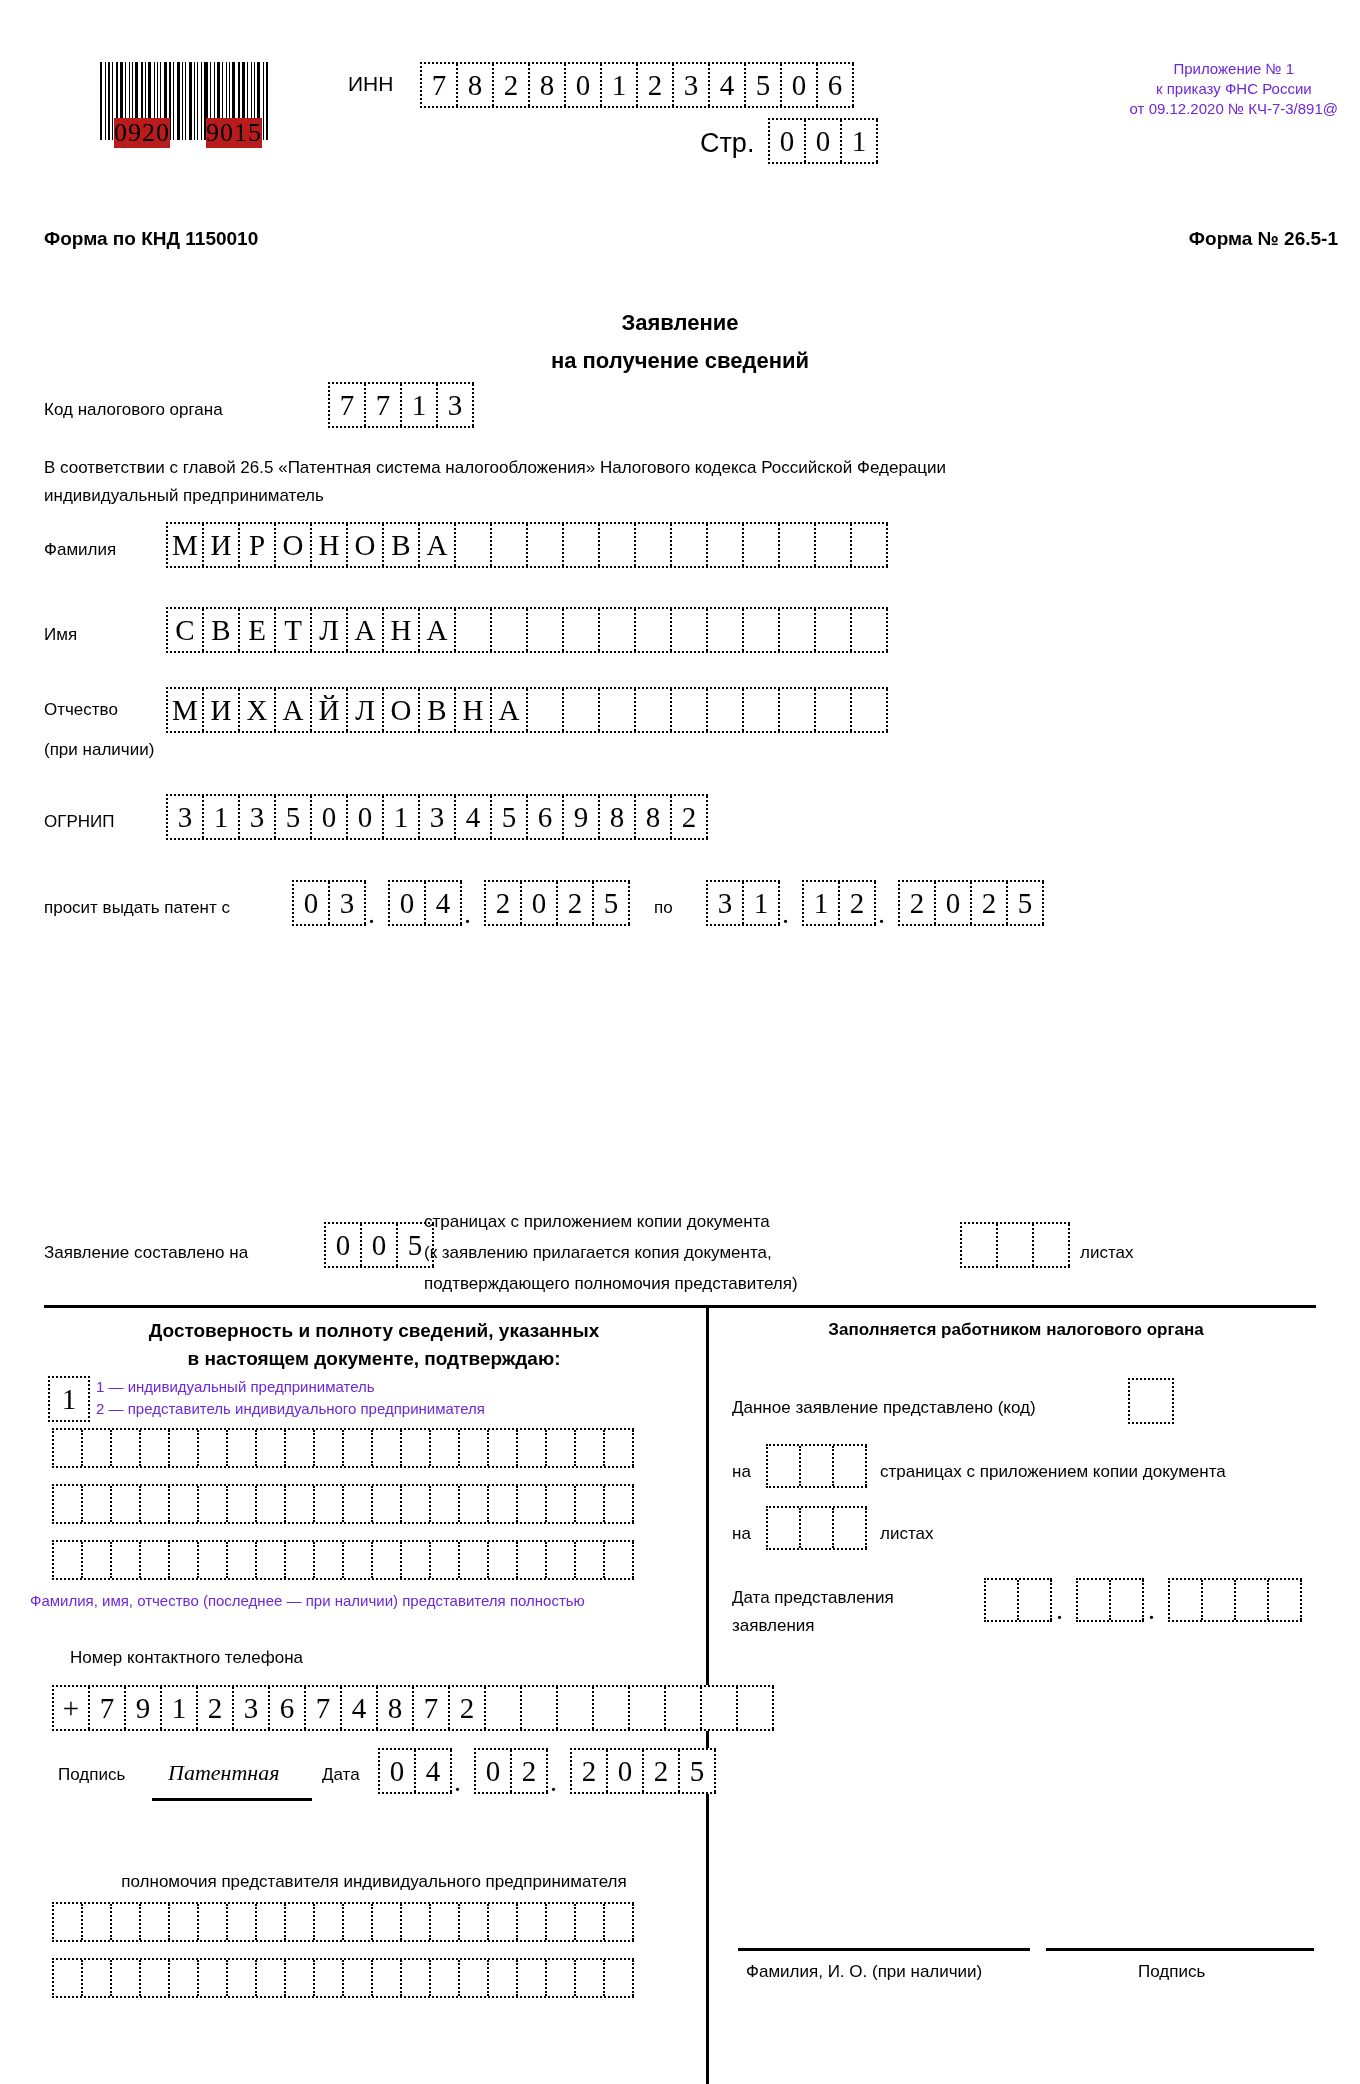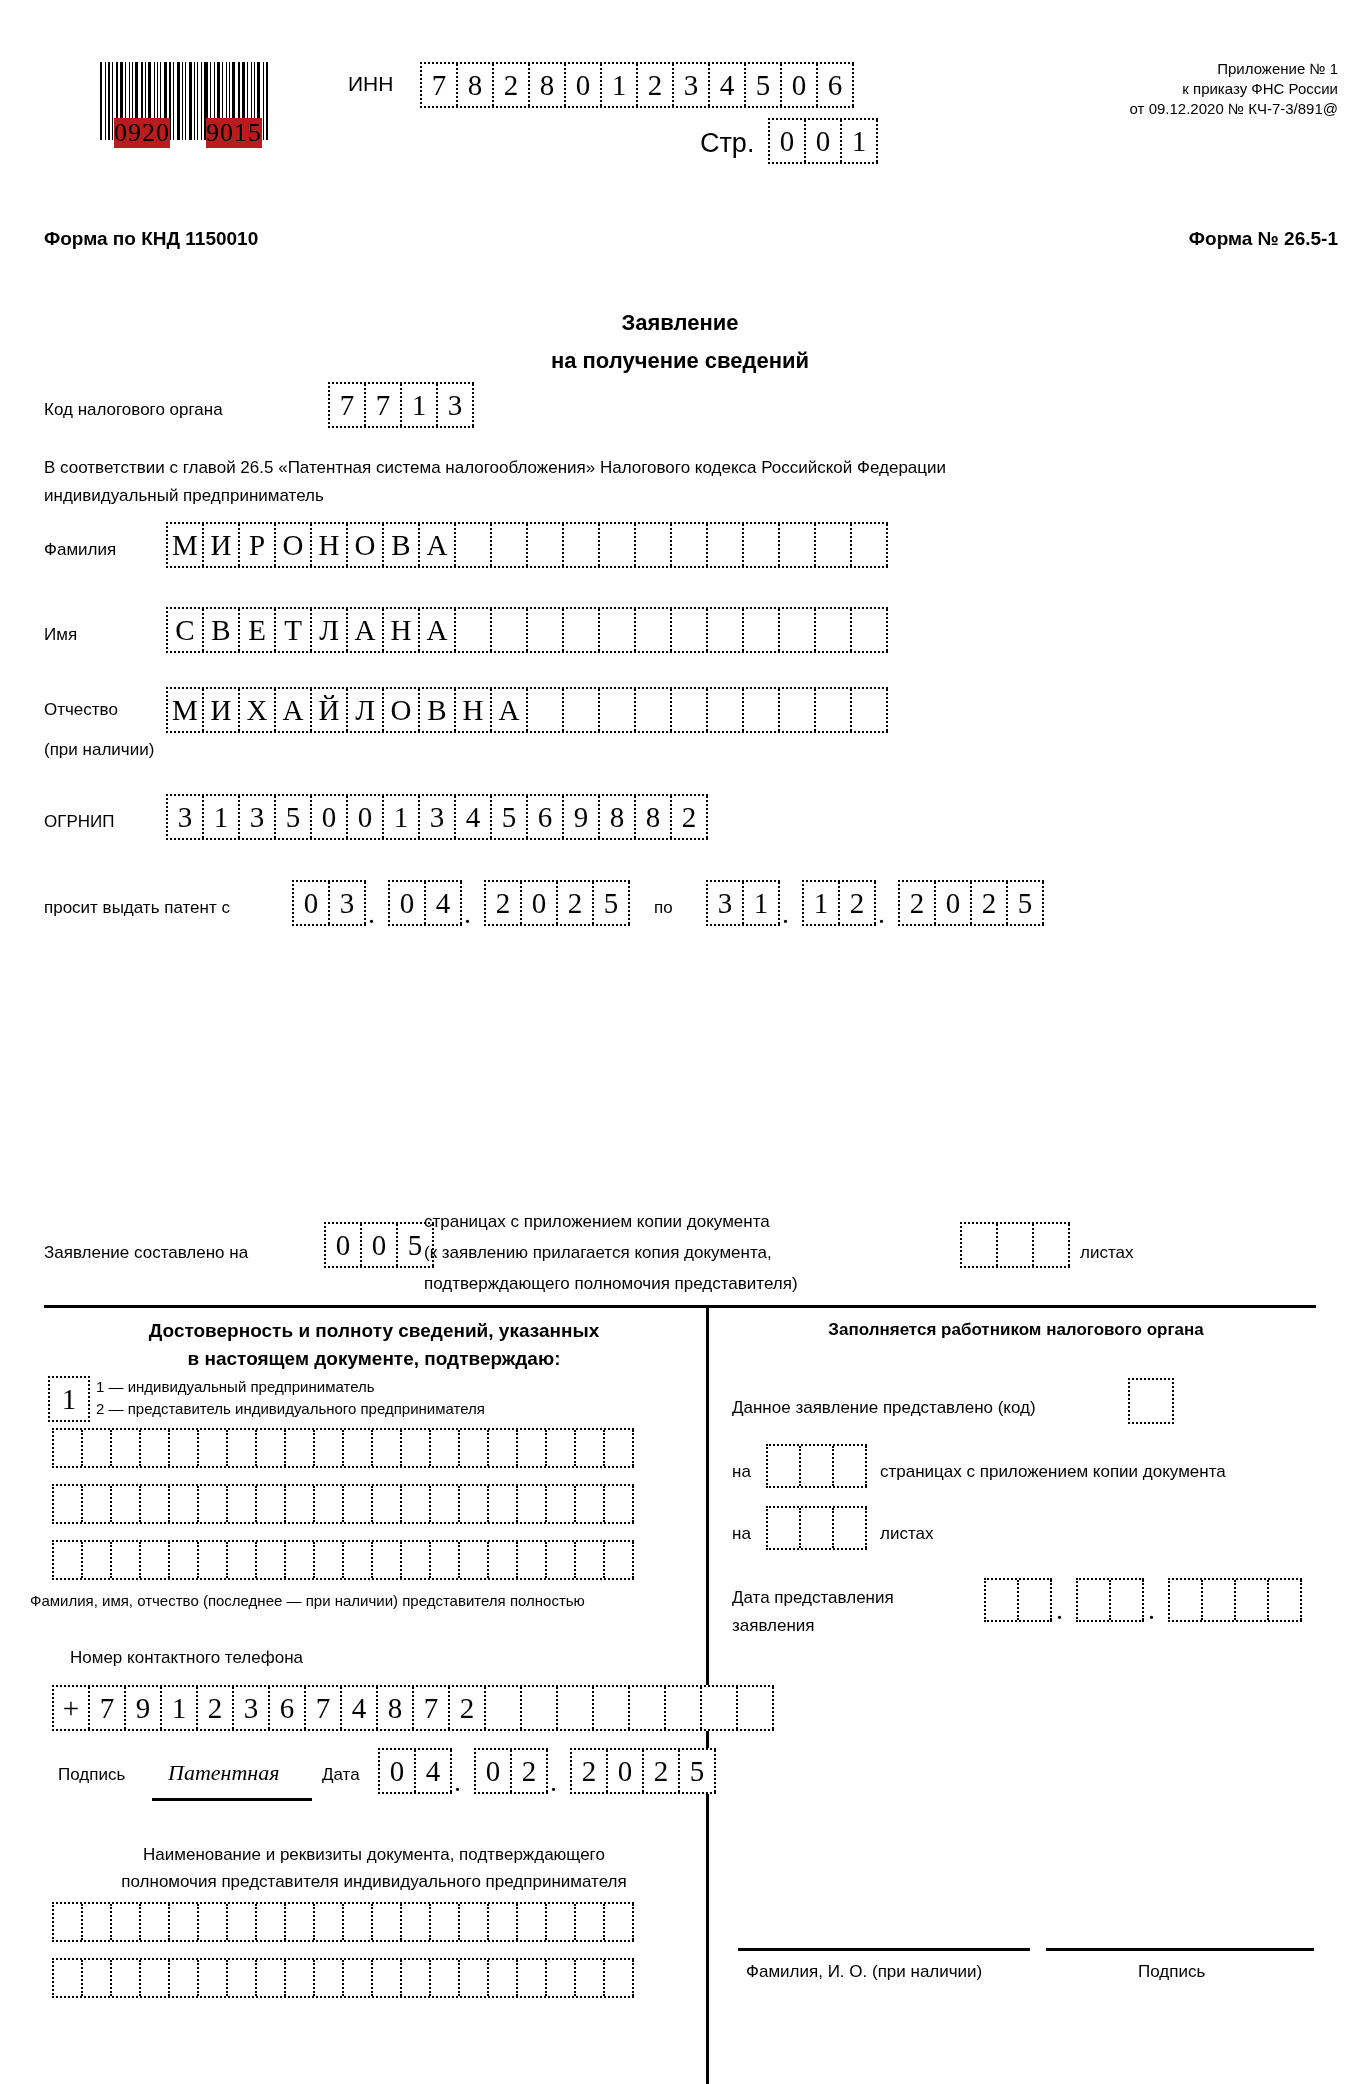--- a/index.html
+++ b/index.html
@@ -44,21 +44,21 @@
   .cells.single > .cell { border-right: none; }
   .h40 > .cell { height: 36px; width: 29px; font-size: 26px; }
   .h40 { height: 40px; }
   .h44 > .cell { height: 40px; width: 33px; font-size: 27px; }
   .h44 { height: 44px; }
   .h46 > .cell { height: 42px; width: 36px; font-size: 29px; }
   .h46 { height: 46px; }
 
   .abs { position: absolute; }
   .lbl { font-size: 17px; color: #000; white-space: nowrap; }
-  .lbl-sm { font-size: 15px; color: #000000; white-space: nowrap; }
+  .lbl-sm { font-size: 15px; color: #6d28d9; white-space: nowrap; text-align: center; }
   .bold { font-weight: bold; }
 
   .dot { font-family: "Liberation Serif", serif; font-size: 28px; line-height: 1; }
 
   
   .barcode-wrap { position: absolute; left: 100px; top: 62px; width: 170px; }
   .barcode { display: flex; align-items: flex-end; height: 78px; }
   .barcode i { display: block; background: #000; height: 100%; }
   .barcode-nums {
     display: flex;
@@ -454,21 +454,20 @@
       <div class="cell">2</div>
     </div>
   <div class="abs dot" style="left:550px; top:1768px;">.</div>
   <div class="abs cells h46" id="cdate-year" style="left:570px; top:1748px;">
       <div class="cell">2</div>
       <div class="cell">0</div>
       <div class="cell">2</div>
       <div class="cell">5</div>
     </div>
 
-  <div class="abs center lbl" style="left:44px; top:1845px; width:660px;">Наименование и реквизиты документа, подтверждающего</div>
   <div class="abs center lbl" style="left:44px; top:1872px; width:660px;">полномочия представителя индивидуального предпринимателя</div>
   <div class="abs cells h40" id="doc-row-0" style="left:52px; top:1902px;">
       <div class="cell"></div>
       <div class="cell"></div>
       <div class="cell"></div>
       <div class="cell"></div>
       <div class="cell"></div>
       <div class="cell"></div>
       <div class="cell"></div>
       <div class="cell"></div>

